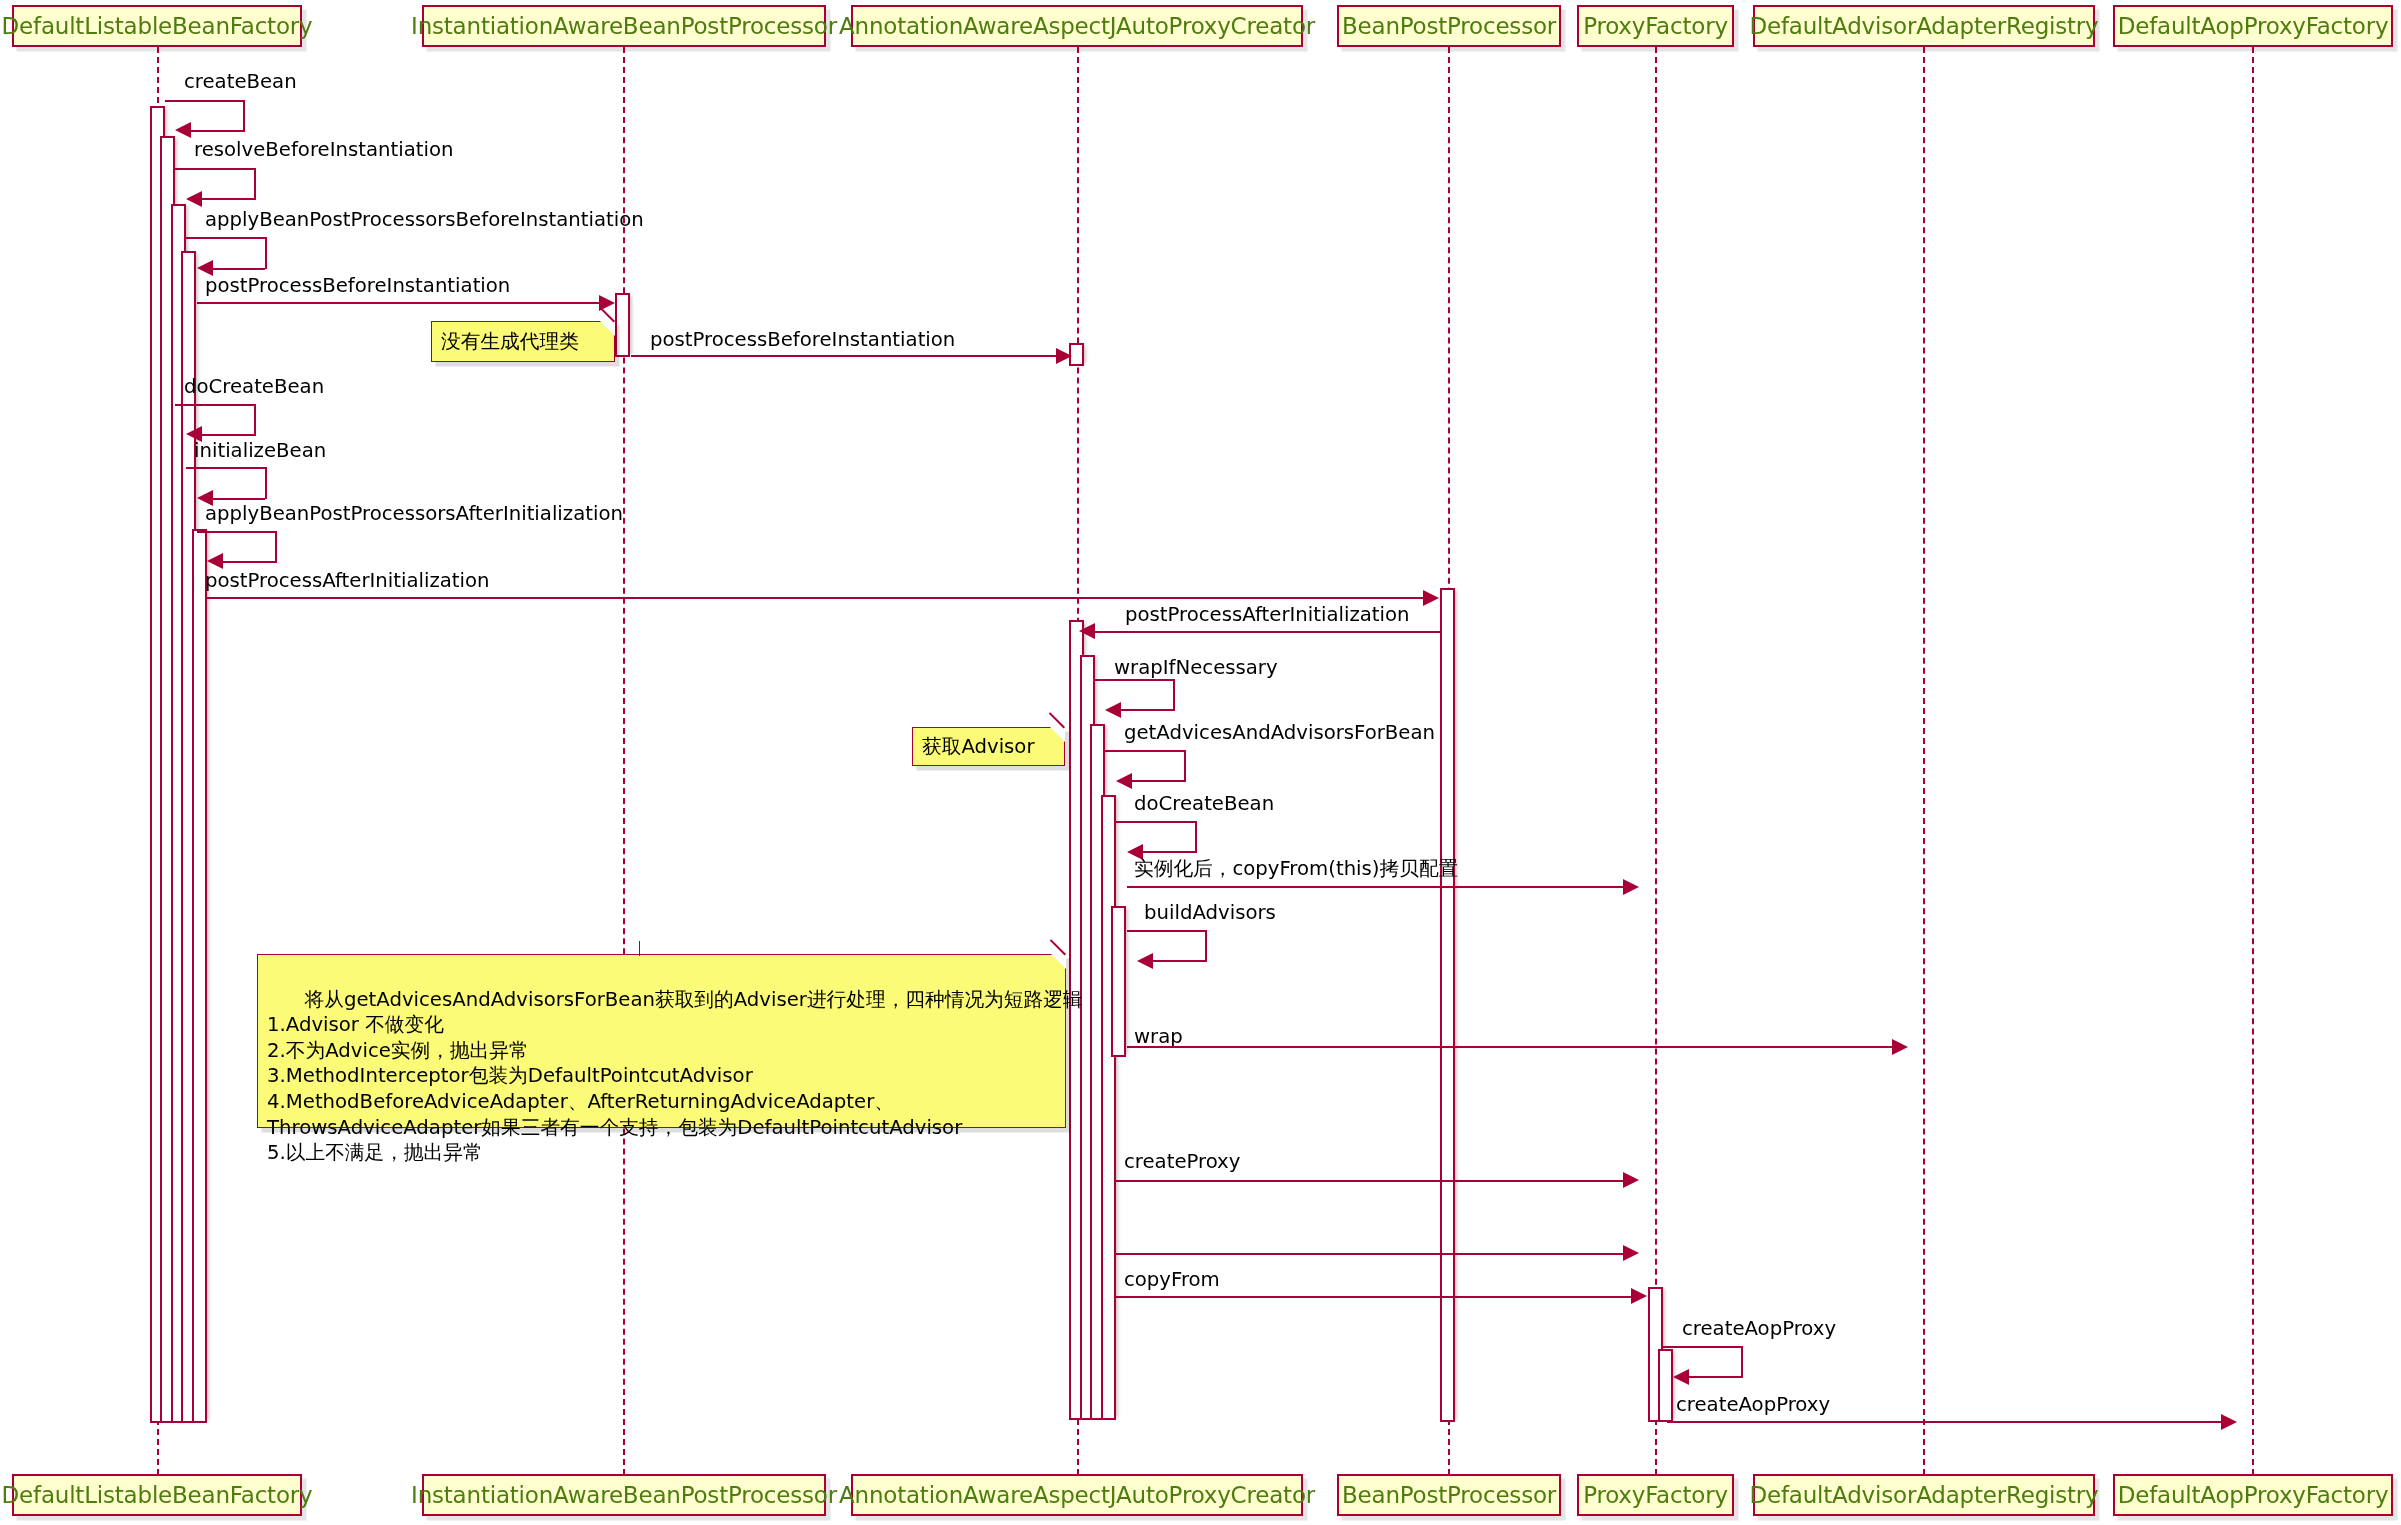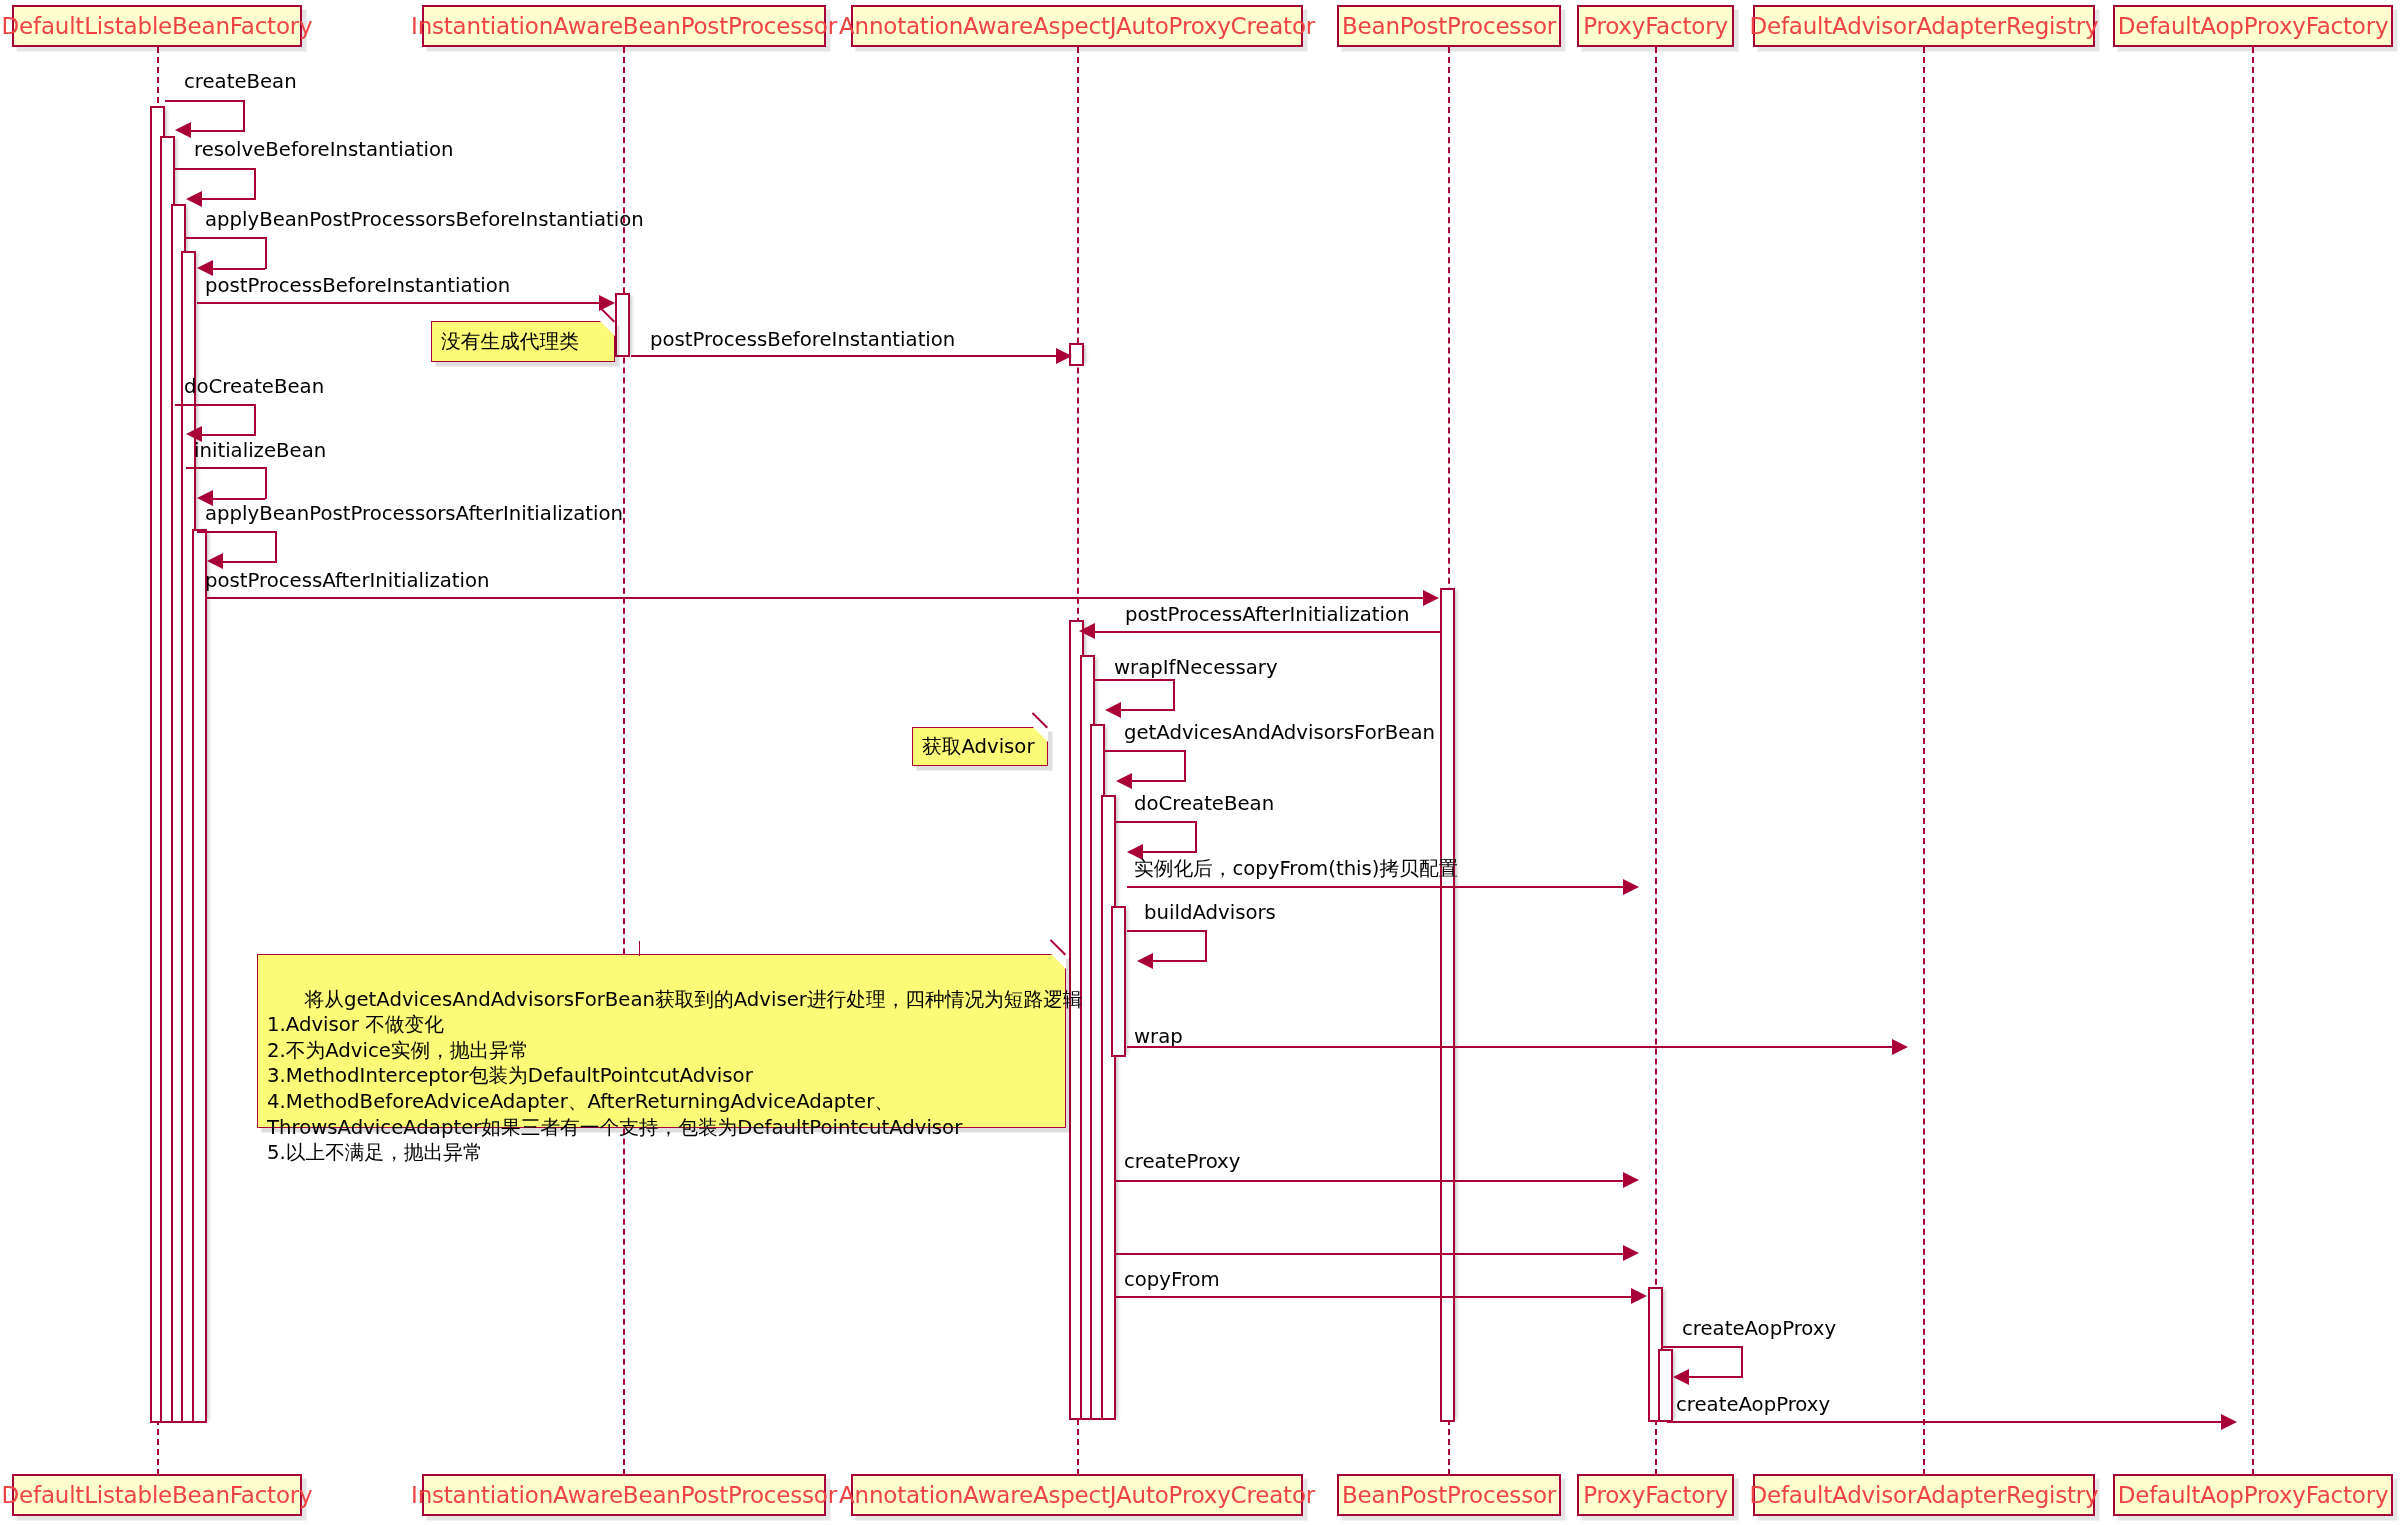--- a/index.html
+++ b/index.html
@@ -6,21 +6,21 @@
   body{font-family:"DejaVu Sans","Liberation Sans",sans-serif;}
   #canvas{position:relative;width:2401px;height:1525px;background:#ffffff;overflow:hidden;}
 
   
   .pbox{
     position:absolute;
     background:#FEFECE;
     border:2.3px solid #A80036;
     box-shadow:4.5px 4.5px 0 rgba(0,0,0,0.10);
     display:flex;align-items:center;justify-content:center;
-    font-size:23px;color:#ef4444;
+    font-size:23px;color:#4d7c0f;
     white-space:nowrap;
     box-sizing:border-box;
     padding:0 10.6px;
     letter-spacing:-0.2px;
   }
 
   
   .lifeline{
     position:absolute;
     width:0;
@@ -243,21 +243,21 @@
   <div class="msgline" style="left:1111px; top:709px; width:62px;"></div>
   <div class="arrow-l" style="left:1105px; top:702px;"></div>
 
   <div class="mlabel" style="left:1124px; top:721px;">getAdvicesAndAdvisorsForBean</div>
   <div class="msgline" style="left:1105px; top:750px; width:79px;"></div>
   <div class="vline" style="left:1184px; top:750px; height:32px;"></div>
   <div class="msgline" style="left:1122px; top:780px; width:62px;"></div>
   <div class="arrow-l" style="left:1116px; top:773px;"></div>
 
   <div class="notewrap" style="left:912px; top:727px;">
-    <div class="note" style="position:relative;left:0;top:0;width:136px;height:39px;display:flex;align-items:center;">
+    <div class="note" style="position:relative;left:0;top:0;width:153px;height:39px;display:flex;align-items:center;">
       <span>获取Advisor</span>
     </div>
     <div class="corner"></div>
     <div class="corner2"></div>
   </div>
 
   <div class="mlabel" style="left:1134px; top:792px;">doCreateBean</div>
   <div class="msgline" style="left:1116px; top:821px; width:79px;"></div>
   <div class="vline" style="left:1195px; top:821px; height:32px;"></div>
   <div class="msgline" style="left:1133px; top:851px; width:62px;"></div>

